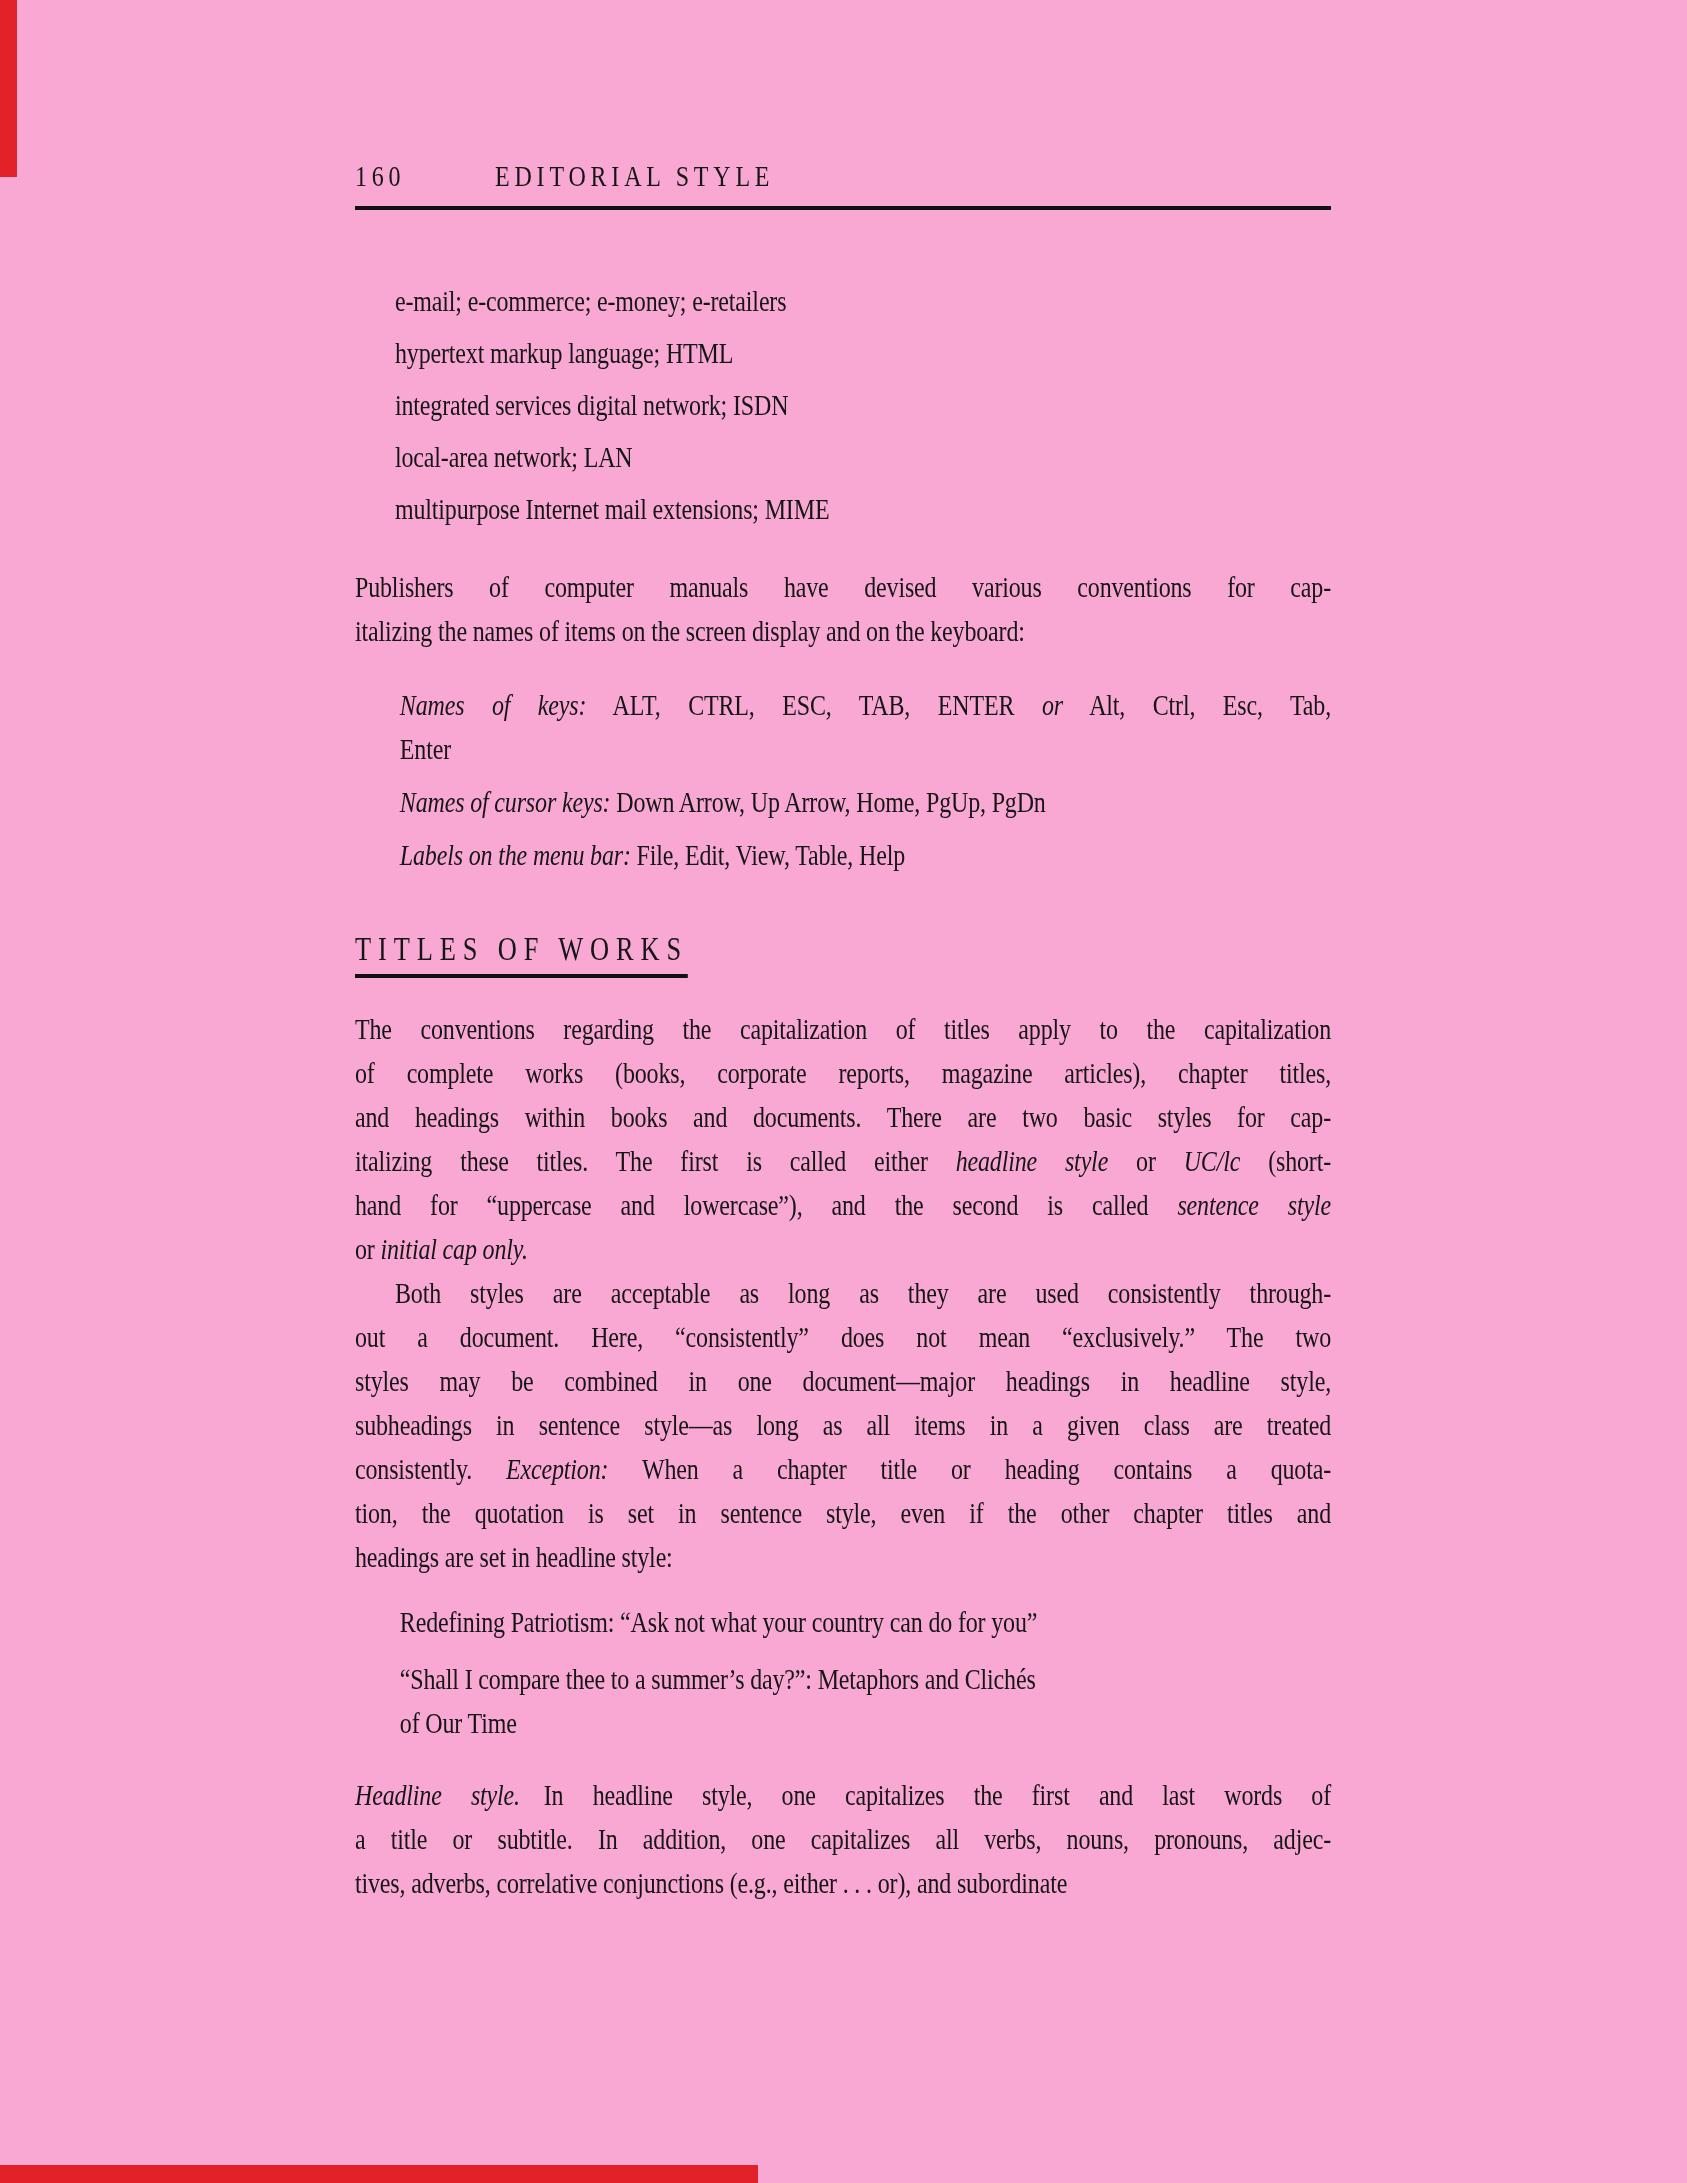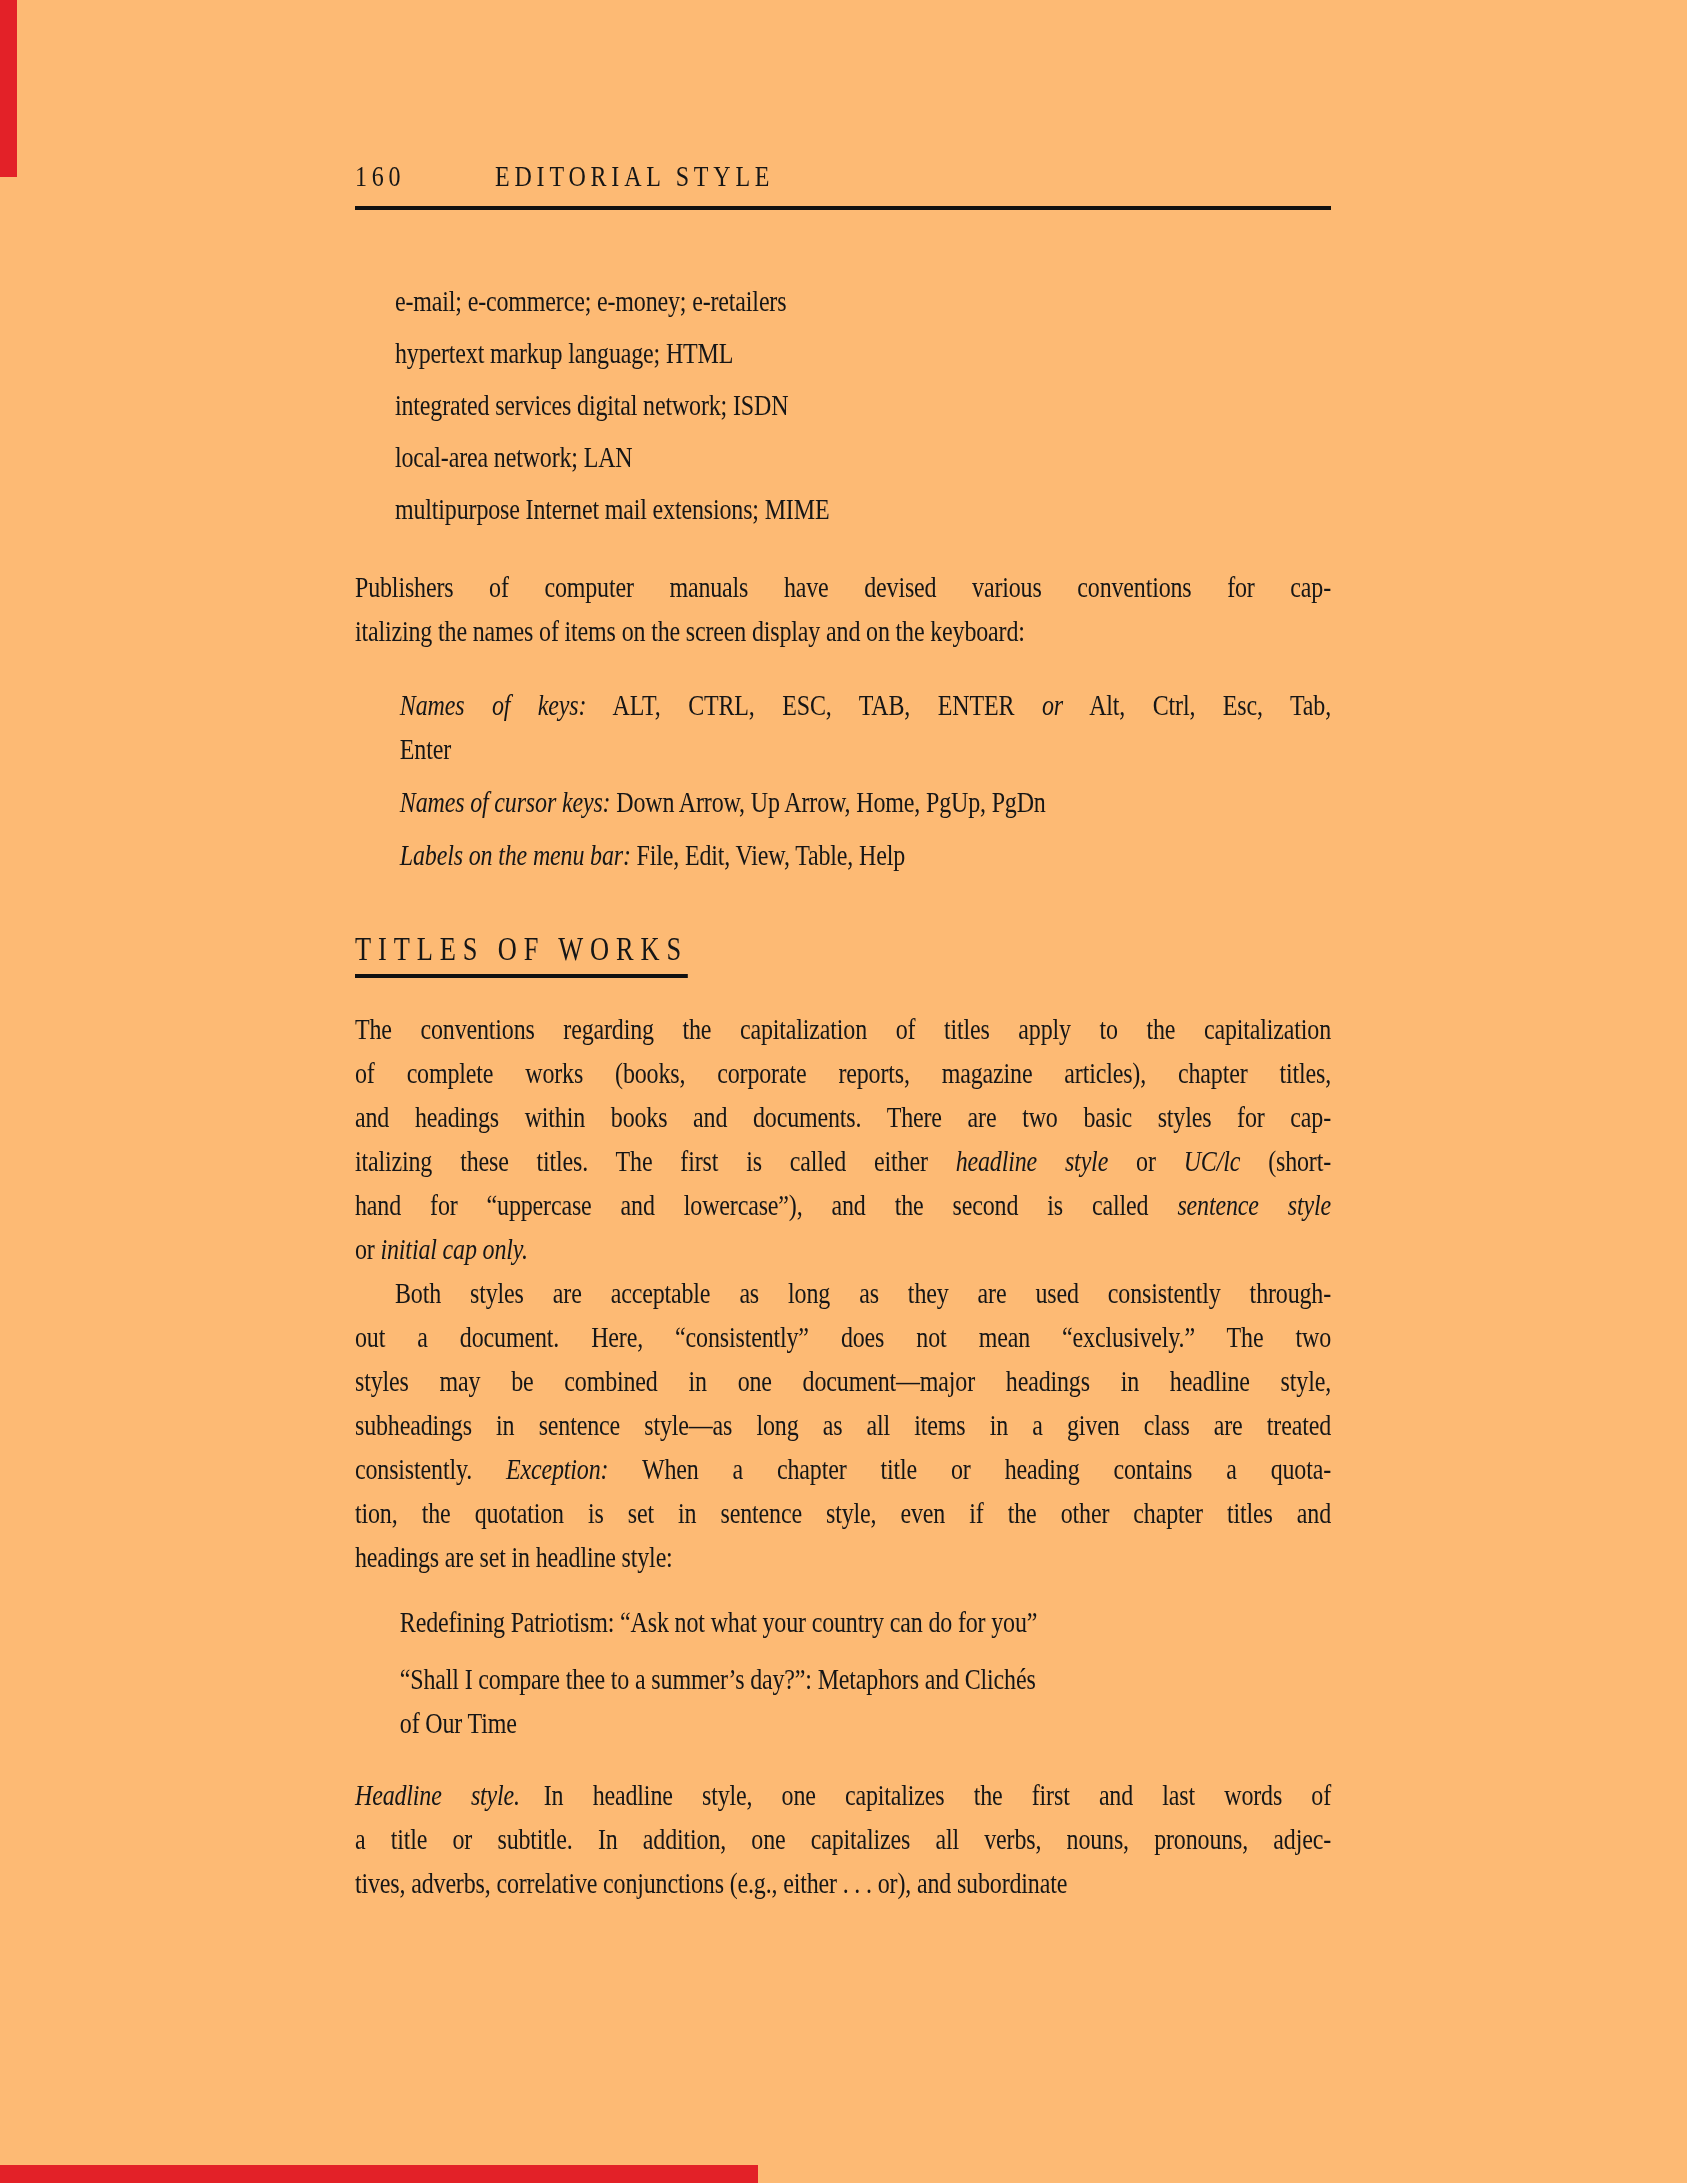--- a/index.html
+++ b/index.html
@@ -2,21 +2,21 @@
 <html style="font-size:10.6px"><head>
 <meta charset="utf-8">
 <style>
   html, body {
     margin: 0; padding: 0;
     background: #ffffff;
   }
   .page {
     position: relative;
     width: 1687px; height: 2183px;
-    background: #fdba74;
+    background: #f9a8d4;
     overflow: hidden;
   }
   
   .scan-edge-left {
     position: absolute; left: 0; top: 0;
     width: 17px; height: 177px;
     background: #e32128;
   }
   .scan-edge-bottom {
     position: absolute; left: 0; bottom: 0;

